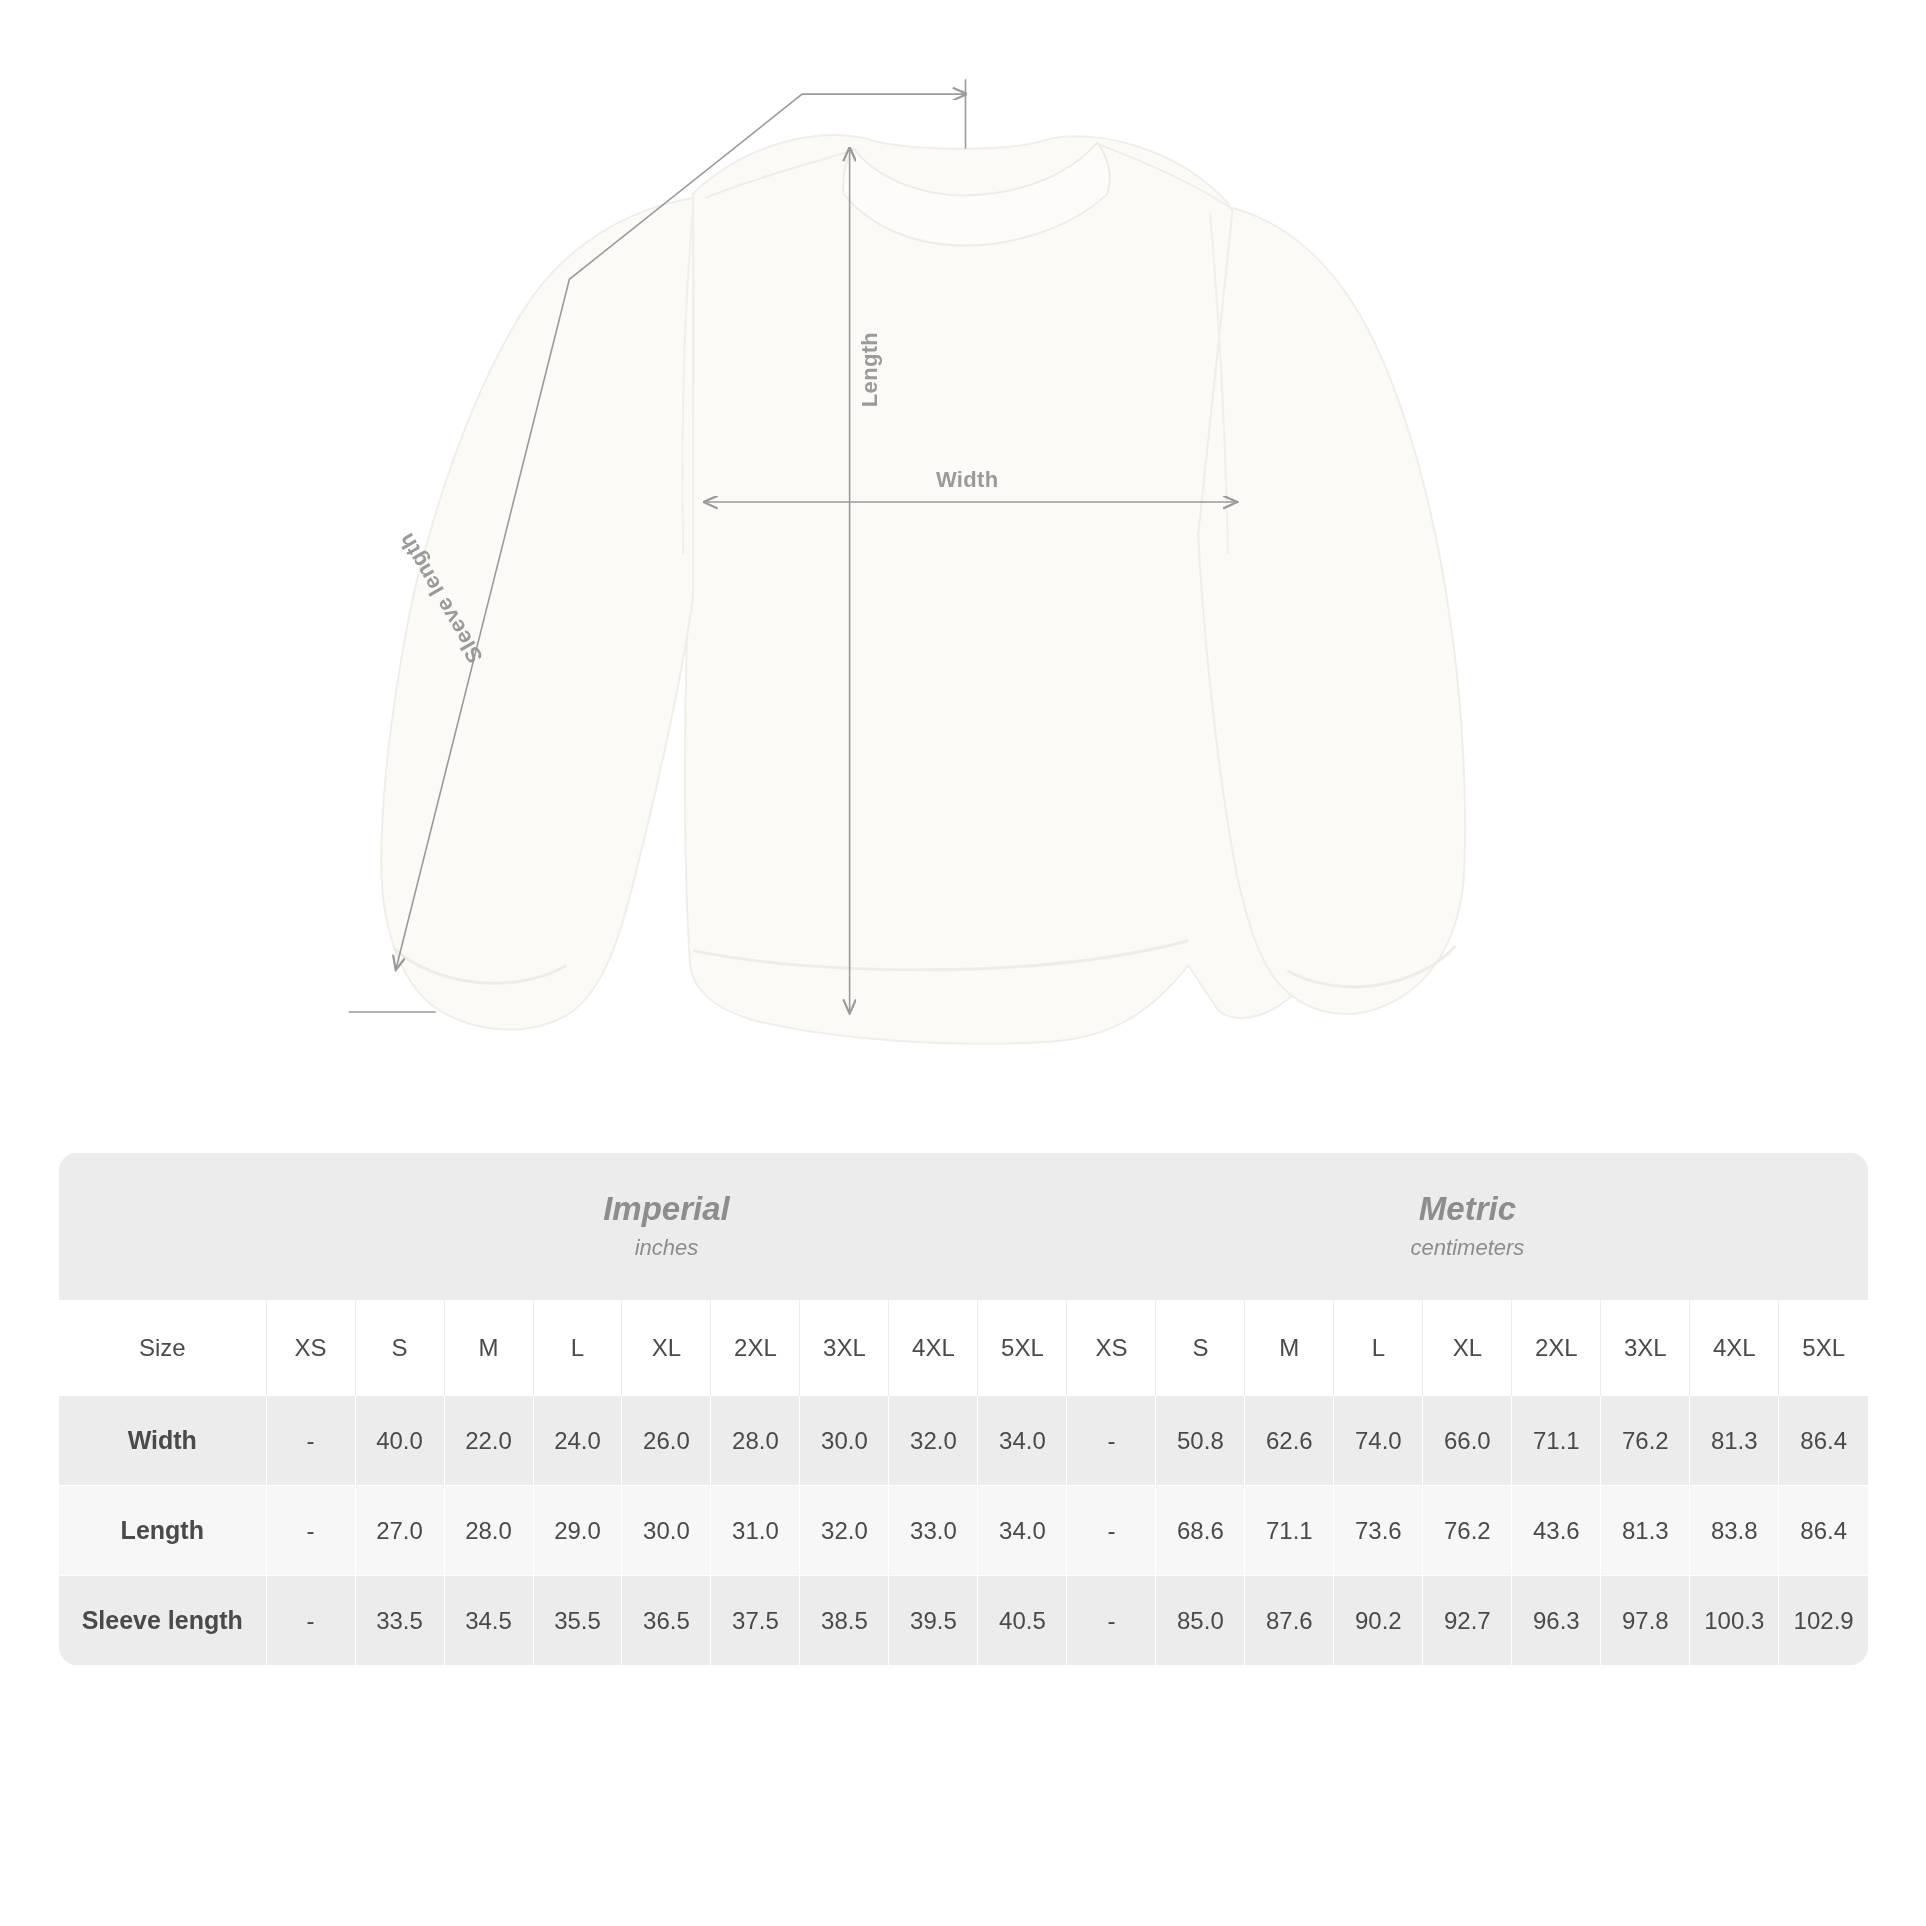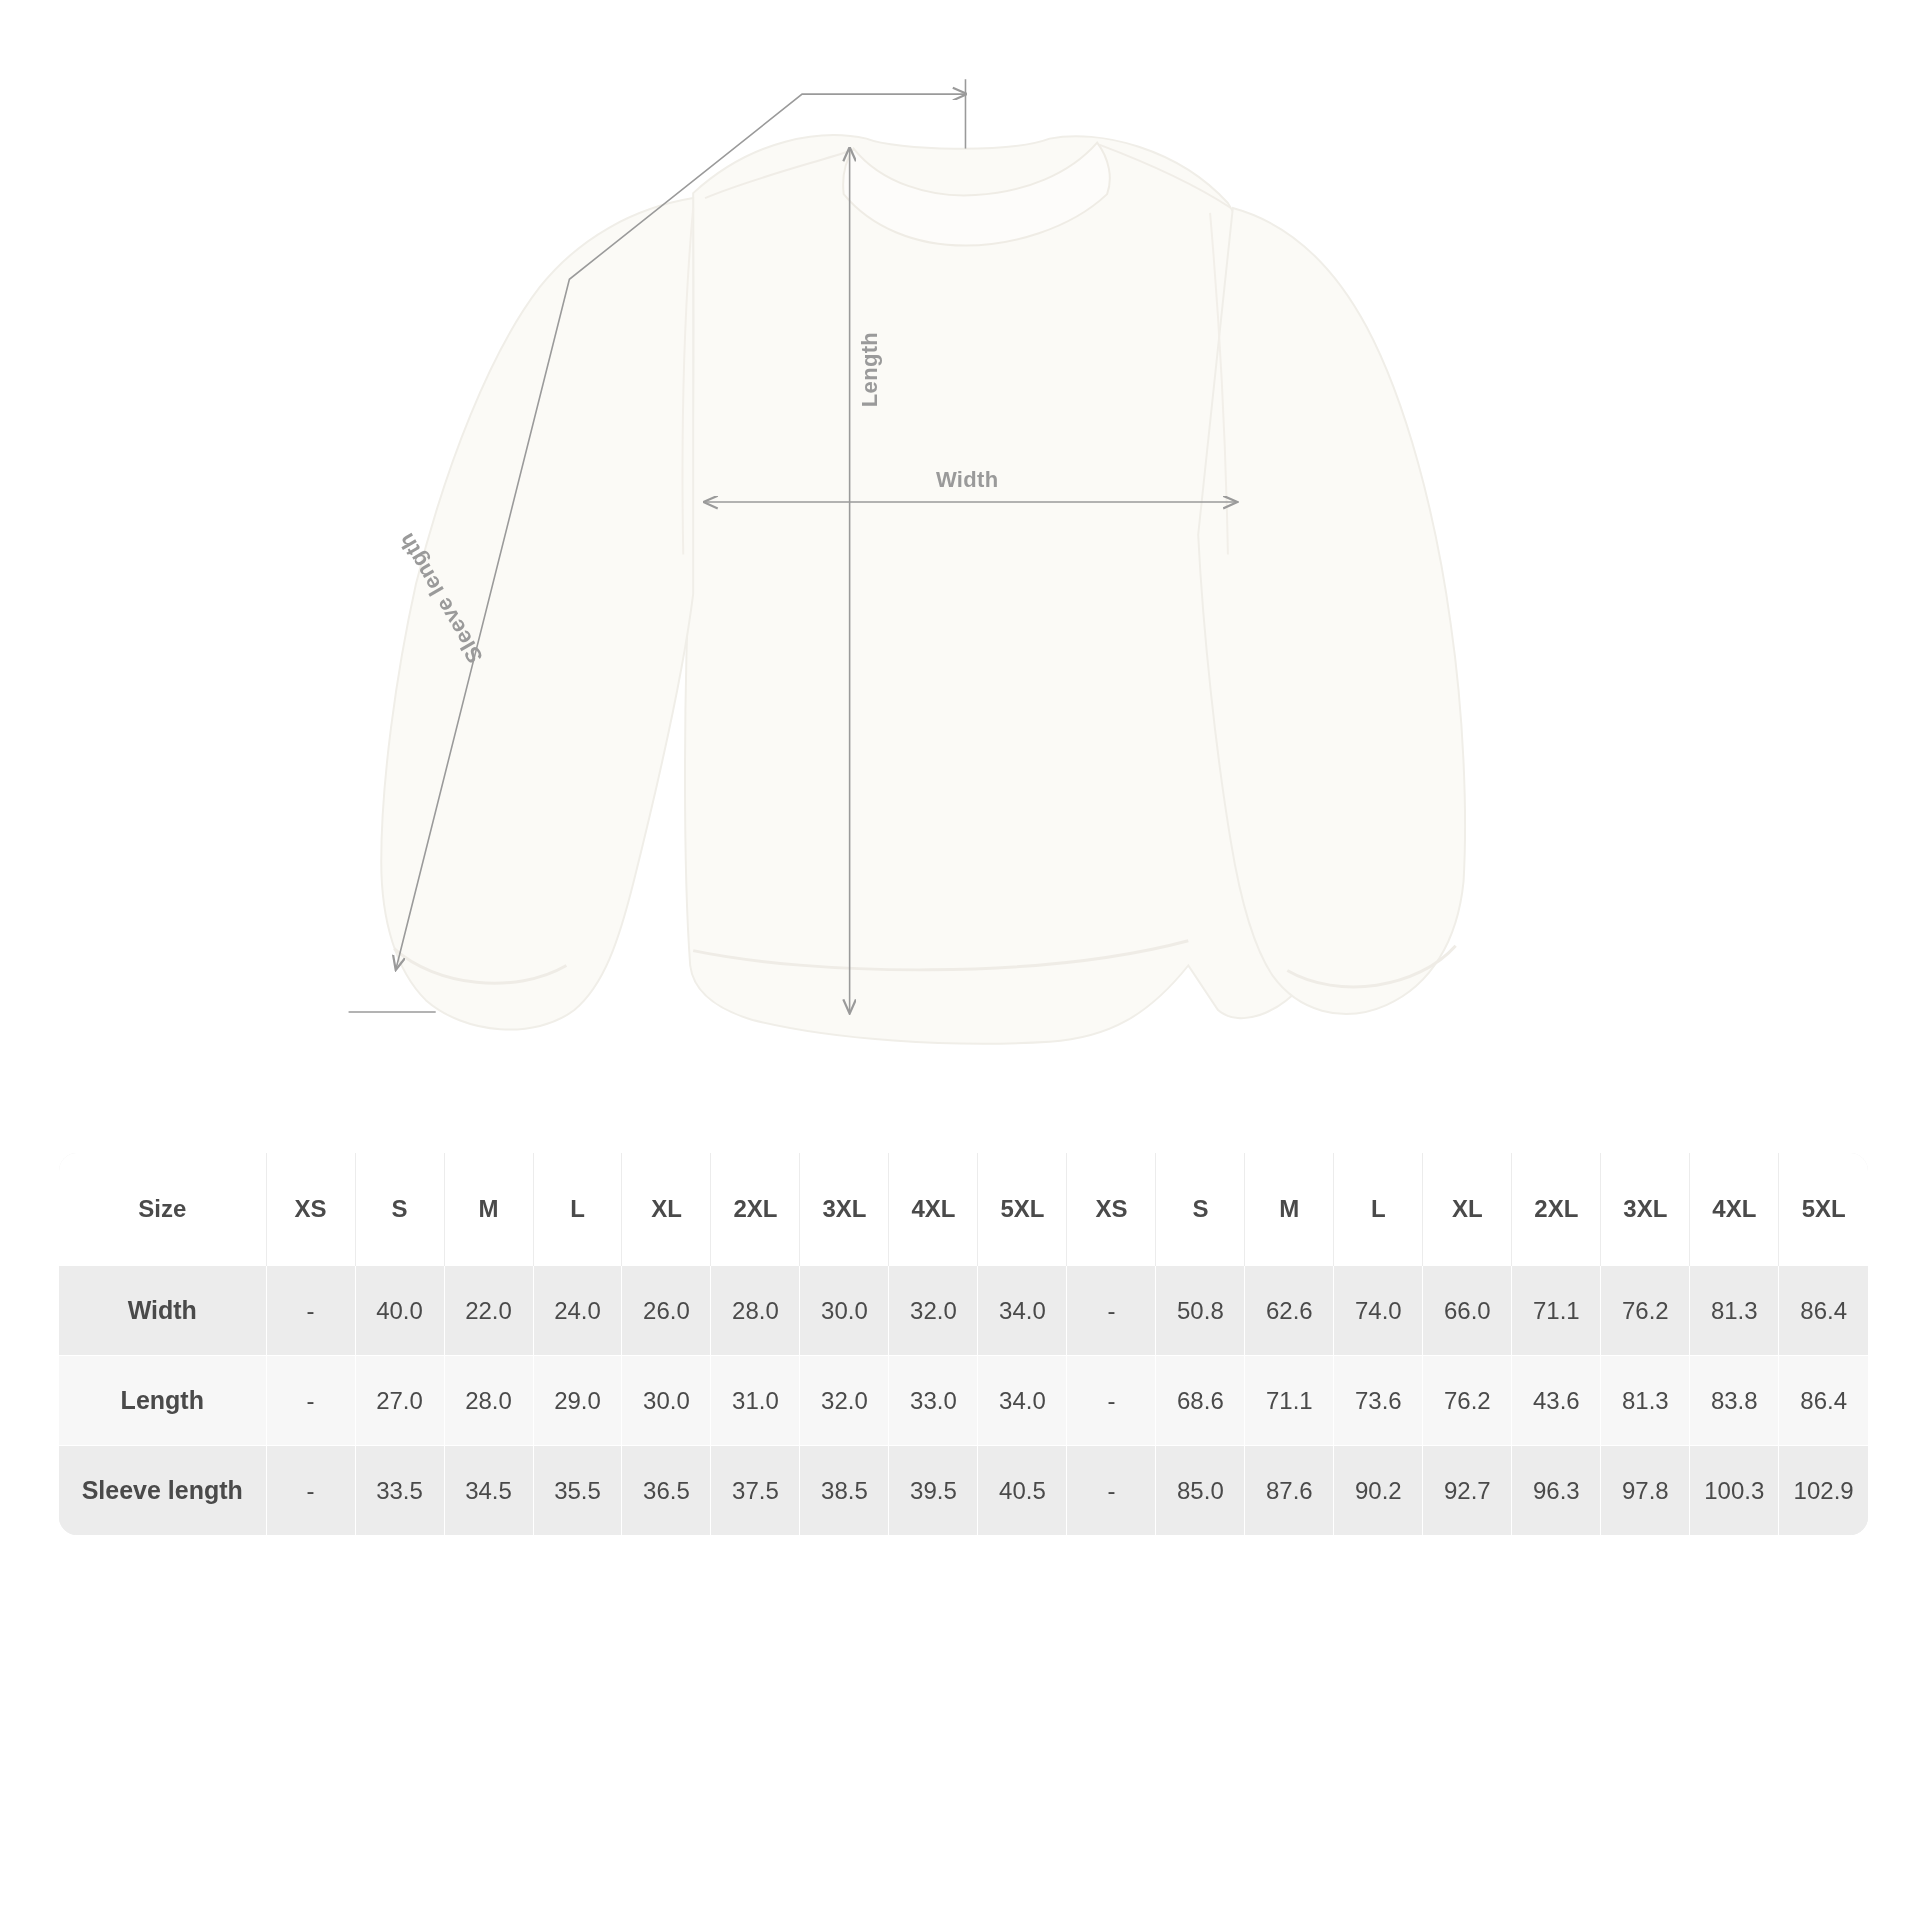--- a/index.html
+++ b/index.html
@@ -101,23 +101,23 @@
     color: #8d8d8d;
     line-height: 1.25;
   }
   .unit-sub {
     font-size: 22px;
     font-style: italic;
     color: #8d8d8d;
     line-height: 1.6;
   }
   .hdrrow td {
-    height: 112px;
+    height: 95px;
     background: #ffffff;
-    font-weight: bold;
+    font-weight: normal;
     font-size: 25px;
     color: #4a4a4a;
     border-right: 1px solid #ececec;
   }
   .hdrrow td:last-child { border-right: none; }
   .hdrrow td.rowlabel { background: #ffffff; }
   .datarow td {
     height: 89px;
     border-right: 1px solid #ffffff;
     border-top: 1px solid #ffffff;
@@ -225,20 +225,31 @@
 
 
   <div class="table-wrap">
     <table class="size-table">
       <colgroup>
         <col style="width:11.4%">
         <col span="9" style="width:4.9%">
         <col span="9" style="width:4.9%">
       </colgroup>
       <tbody>
+        <tr class="unitrow">
+          <td></td>
+          <td colspan="9">
+            <div class="unit-name">Imperial</div>
+            <div class="unit-sub">inches</div>
+          </td>
+          <td colspan="9">
+            <div class="unit-name">Metric</div>
+            <div class="unit-sub">centimeters</div>
+          </td>
+        </tr>
 
         <tr class="hdrrow">
           <td class="rowlabel">Size</td>
           <td>XS</td>
           <td>S</td>
           <td>M</td>
           <td>L</td>
           <td>XL</td>
           <td>2XL</td>
           <td>3XL</td>

